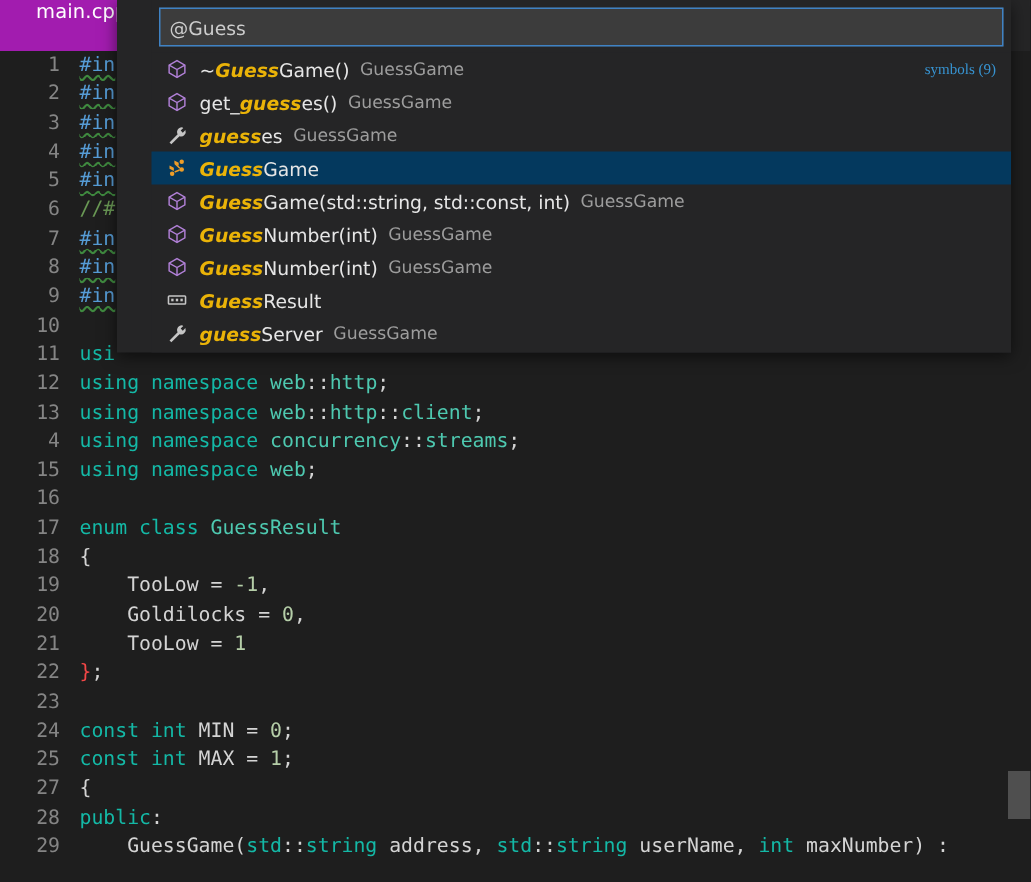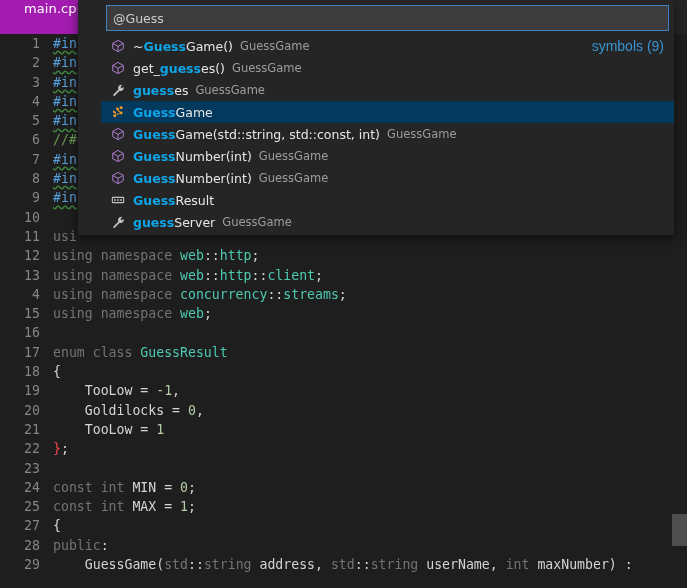--- a/index.html
+++ b/index.html
@@ -78,21 +78,21 @@
     position: absolute;
     left: 53px; top: 0;
     height: 19.3px;
     background: #3a3d41;
     z-index: 0;
   }
   .line .code { z-index: 1; }
 
   
   .t-pre   { color: #569cd6; }
-  .t-kw    { color: #737373; }
+  .t-kw    { color: #14b8a6; }
   .t-cls   { color: #4ec9b0; }
   .t-num   { color: #b5cea8; }
   .t-cmt   { color: #6a9955; }
   .t-err   { color: #f44747; }
   .t-plain { color: #d4d4d4; }
 
   .squiggle {
     text-decoration: underline wavy #3f8a3f;
     text-underline-offset: 2px;
   }
@@ -156,37 +156,38 @@
     flex: 0 0 18px;
     display: flex; align-items: center; justify-content: center;
   }
   .prow .lbl {
     font-family: "DejaVu Sans", sans-serif;
     font-size: 12.5px;
     color: #e6e6e6;
     white-space: nowrap;
   }
   .prow .lbl .m {
-    color: #0ea5e9;
+    color: #eab308;
     font-weight: bold;
+    font-style: italic;
   }
   .prow .desc {
     font-family: "DejaVu Sans", sans-serif;
     font-size: 11.5px;
     color: #9d9d9d;
     margin-left: 7px;
     white-space: nowrap;
   }
   .prow .counter {
     position: absolute;
     right: 10px; top: 0;
     height: 22px;
     display: flex; align-items: center;
-    font-family: Liberation Sans, sans-serif;
-    font-size: 14px;
+    font-family: Liberation Serif, serif;
+    font-size: 10px;
     color: #3794d2;
     white-space: nowrap;
   }
 </style>
 </head>
 <body>
 
 <div id="app">
 
   <div class="tabstrip">

